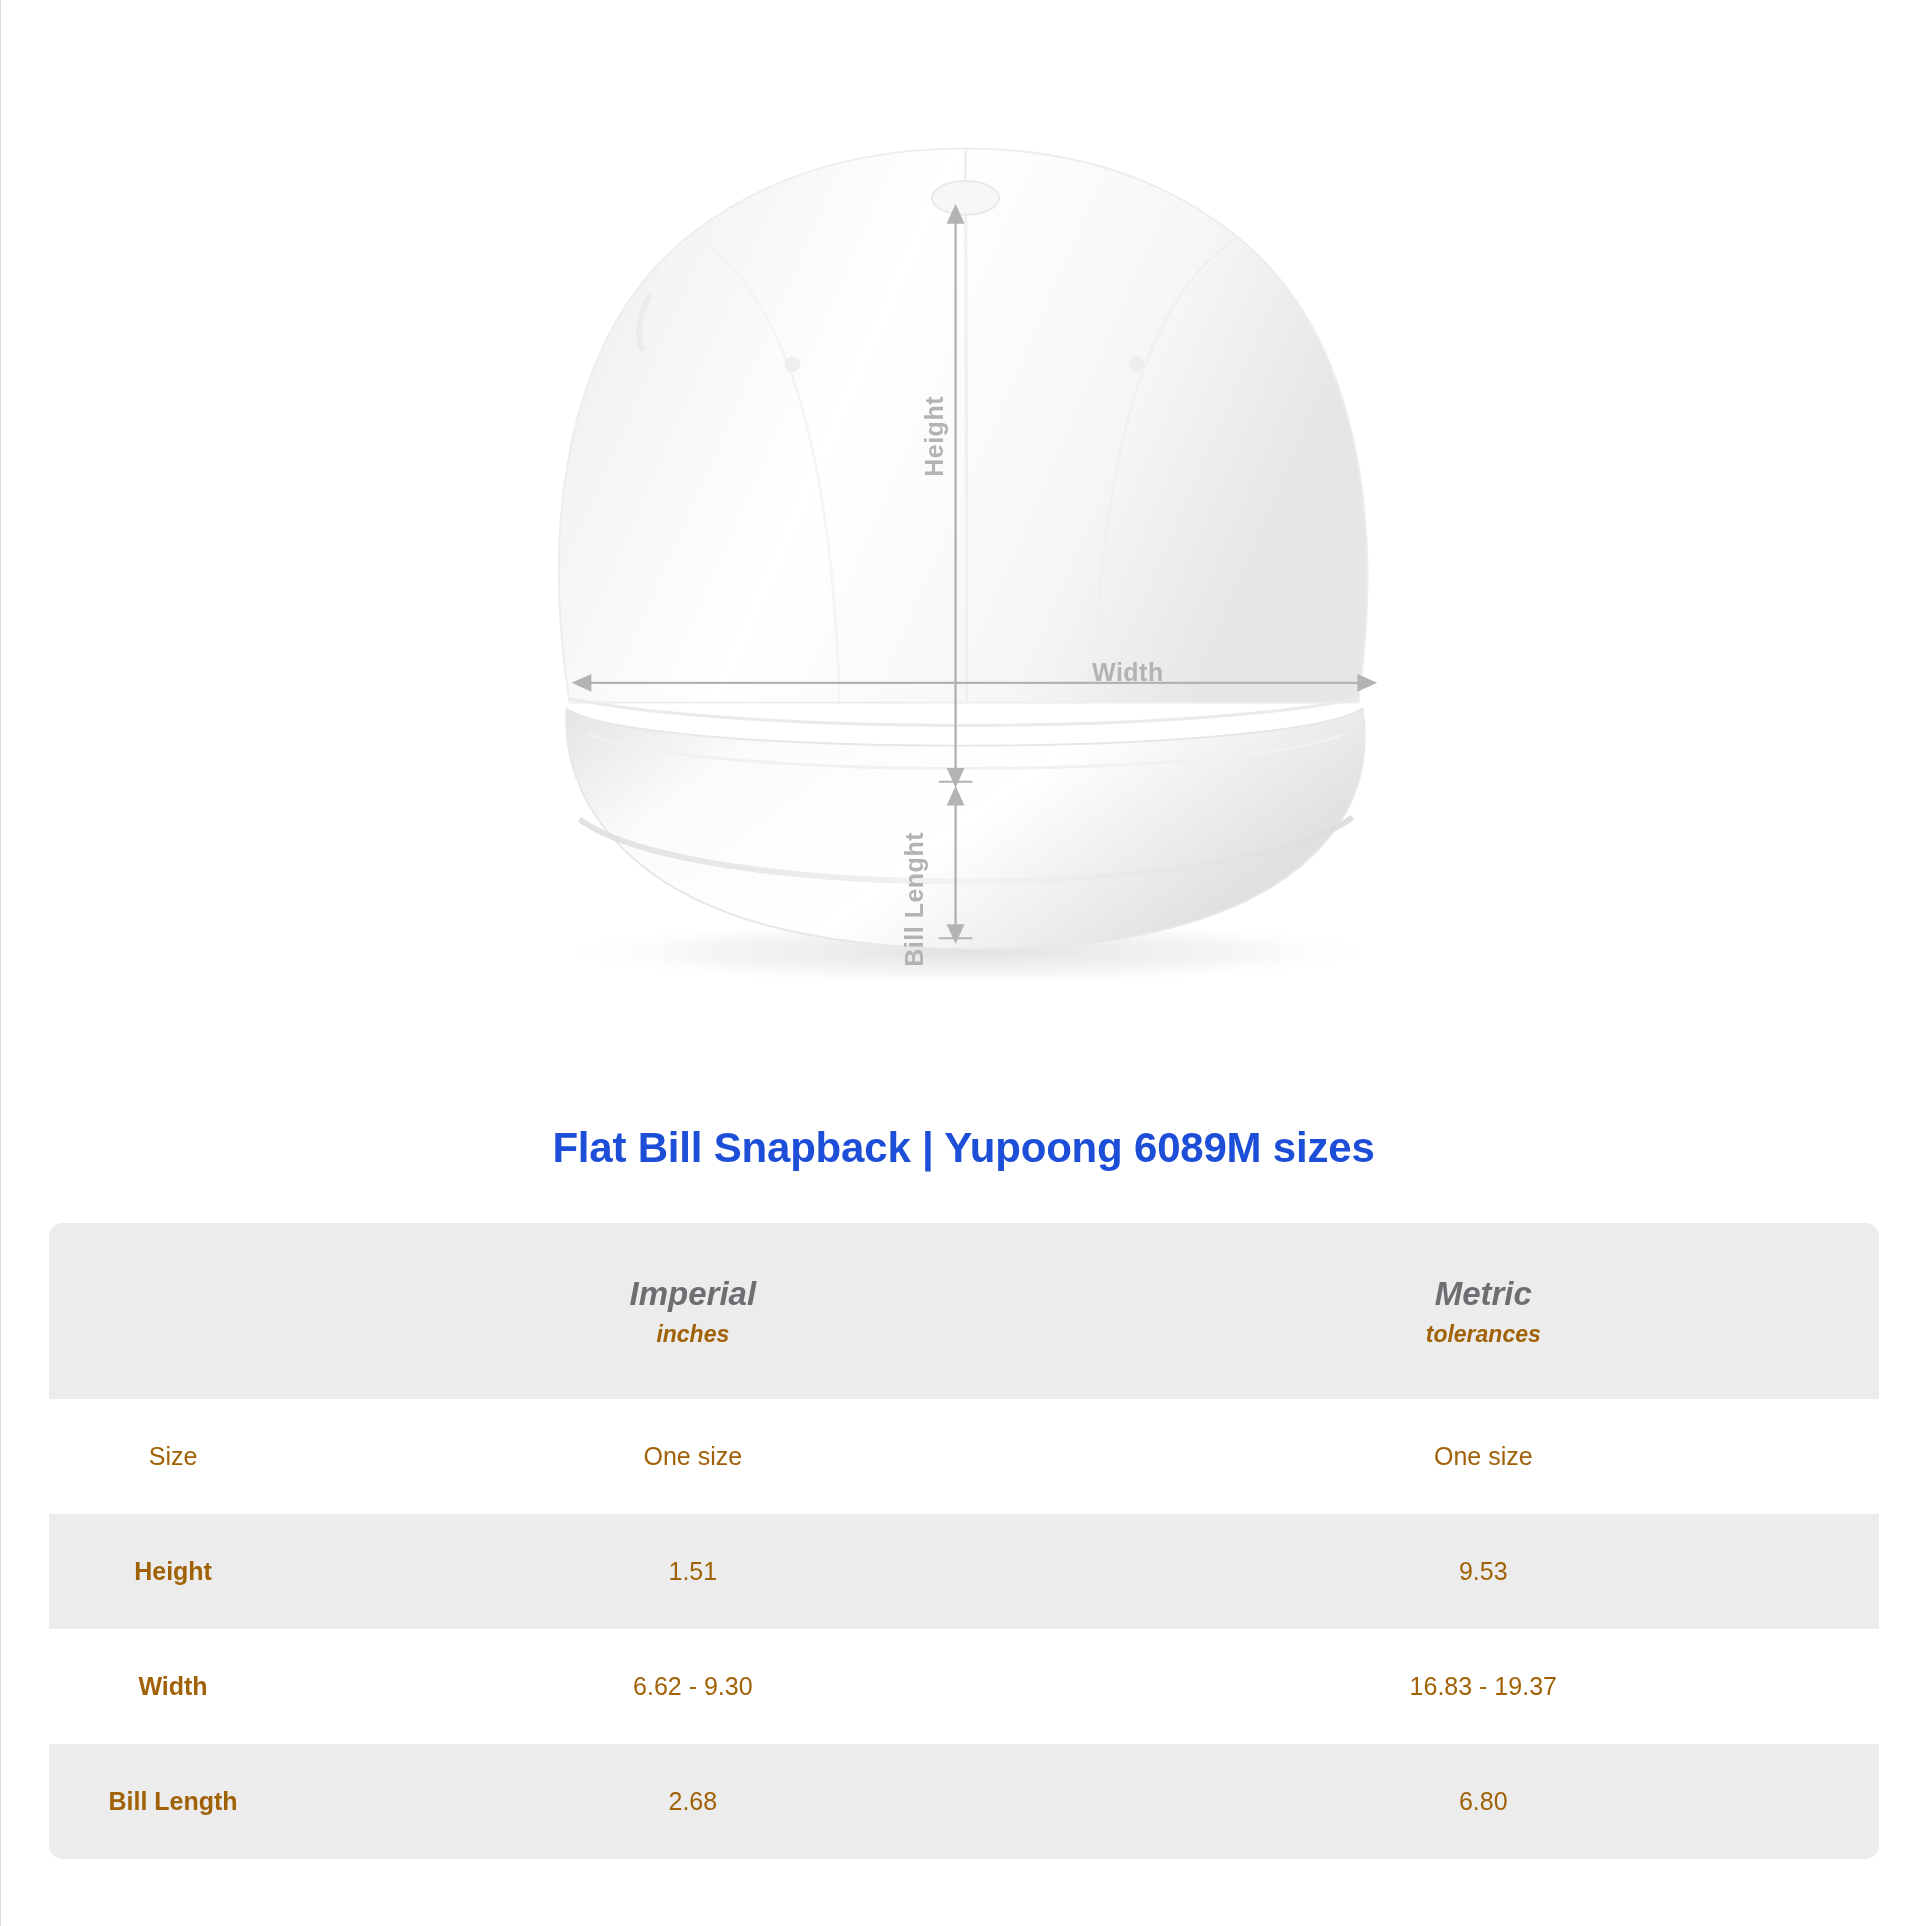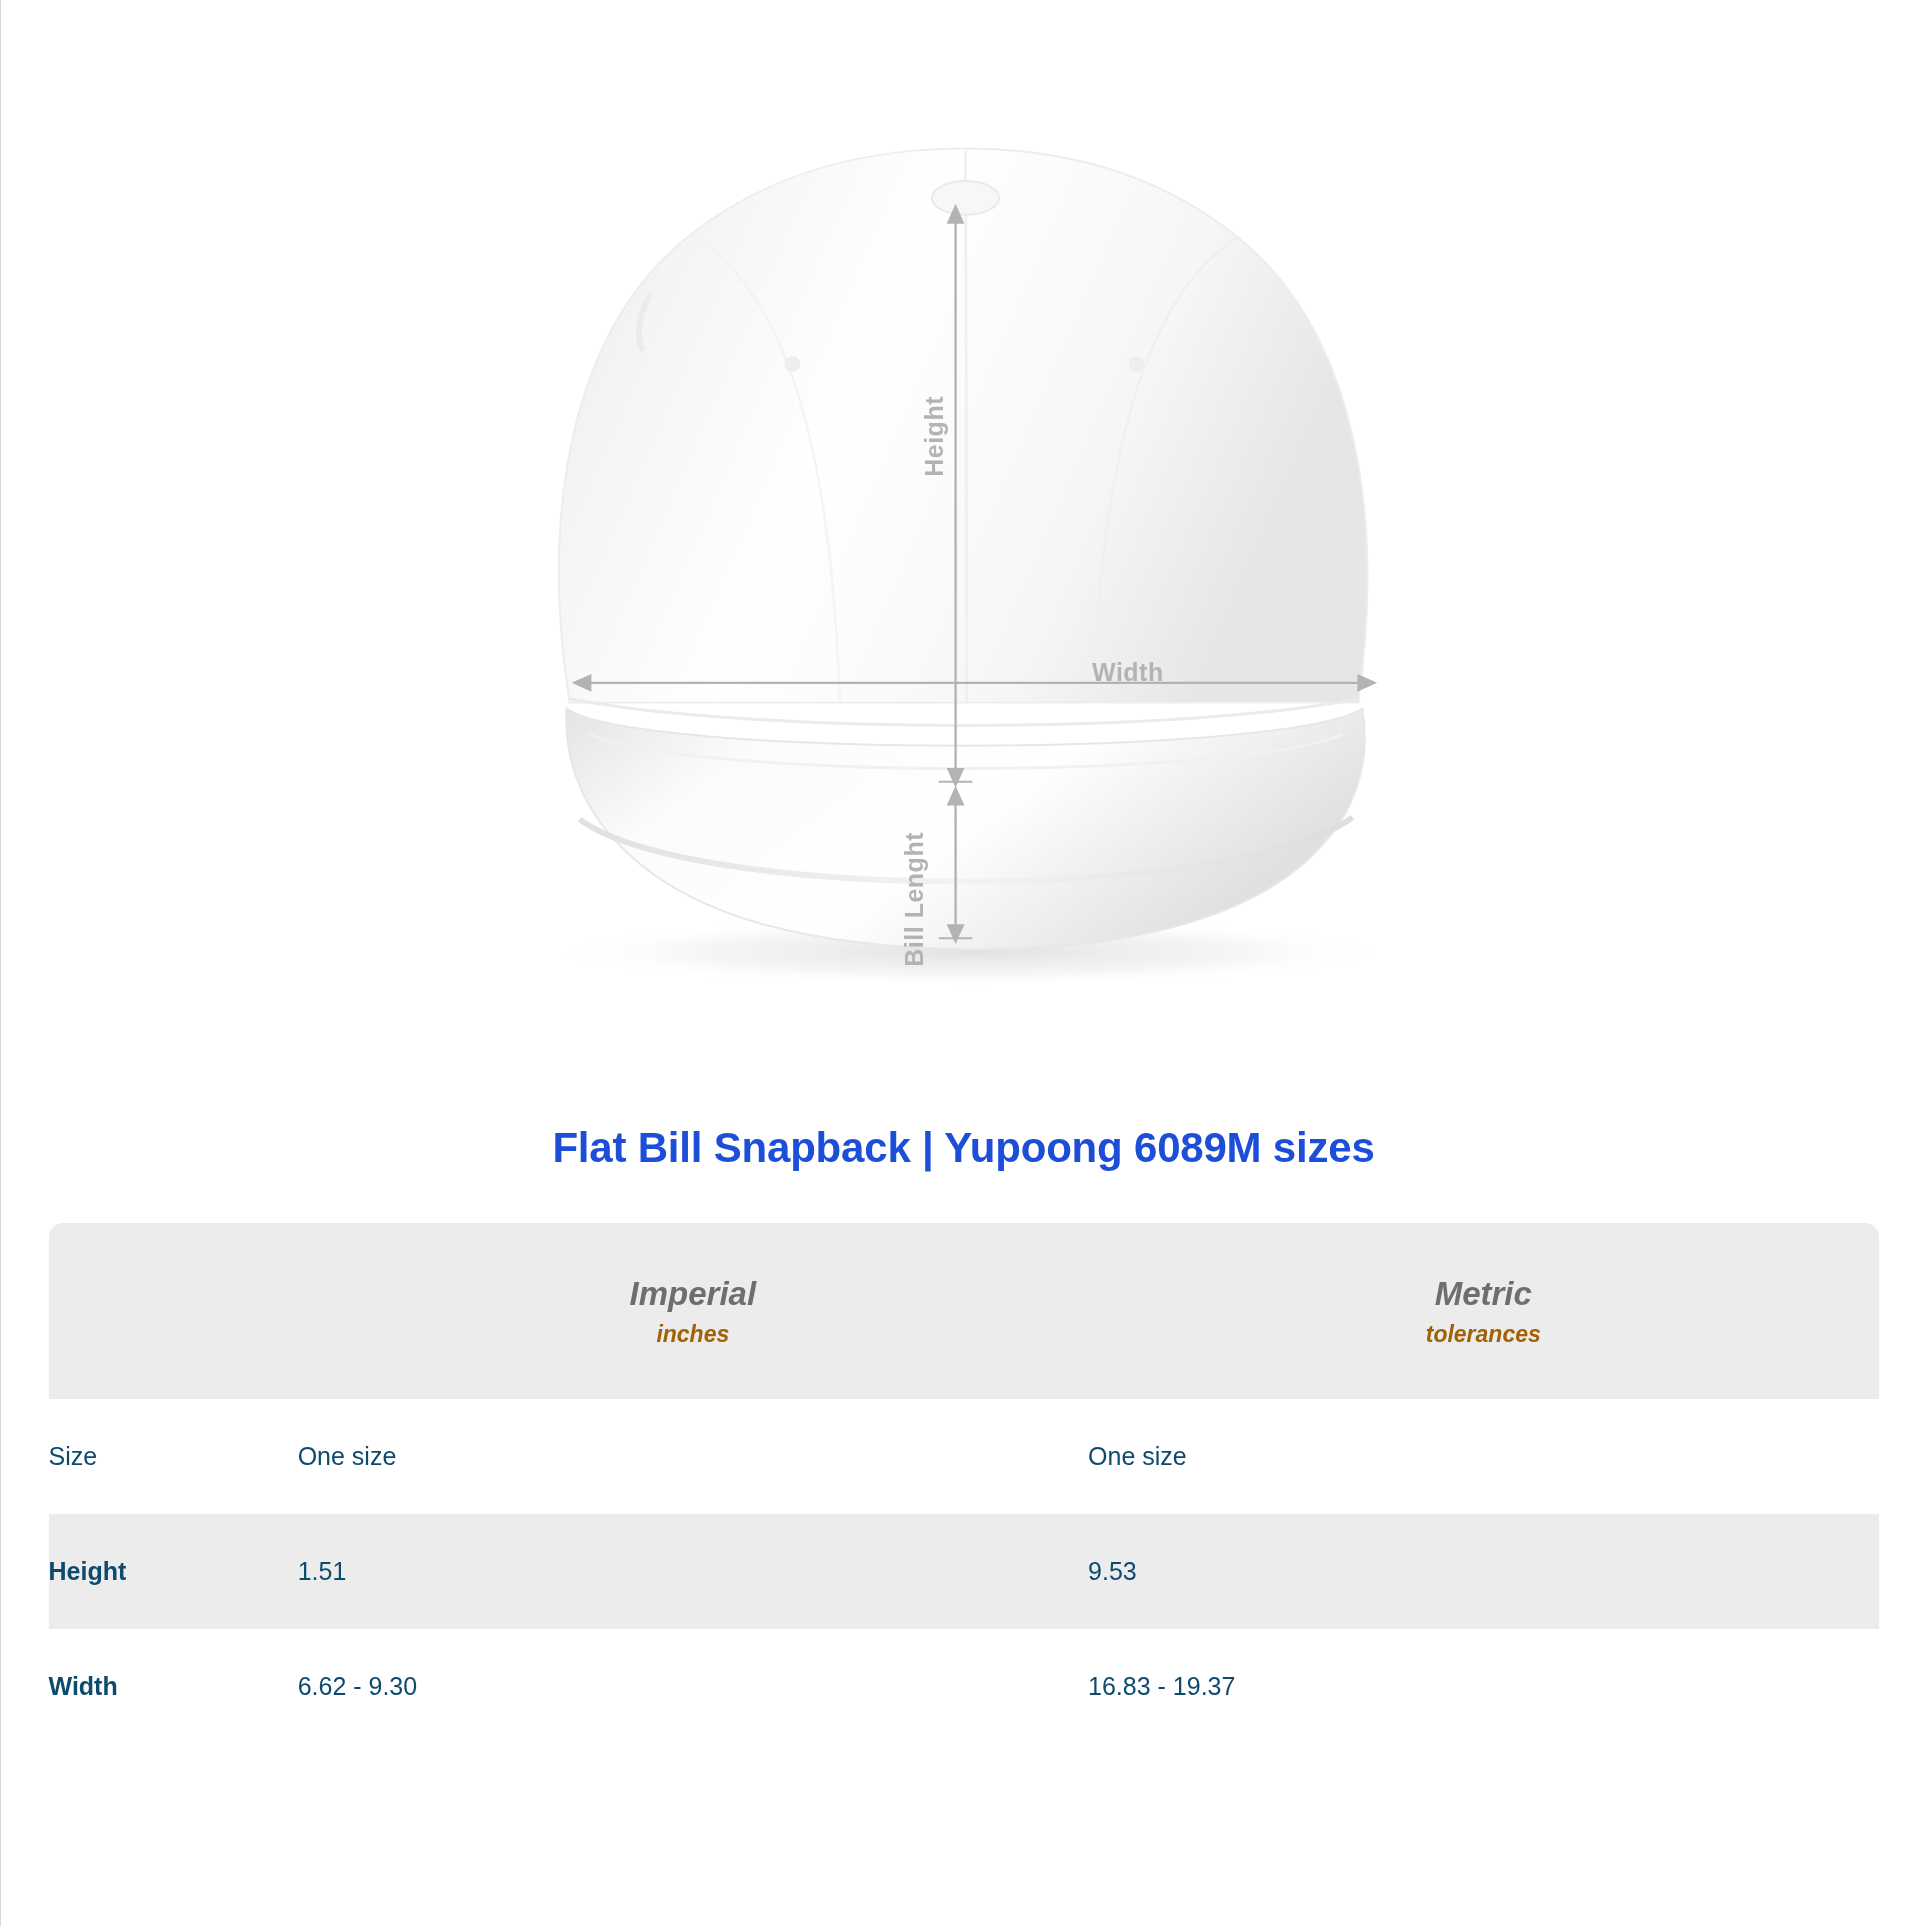--- a/index.html
+++ b/index.html
@@ -124,23 +124,23 @@
     font-size: 23px;
     font-style: italic;
     color: #a16207;
     display: block;
     margin-top: 8px;
   }
 
   .body-row td {
     height: 115px;
     vertical-align: middle;
-    text-align: left;
+    text-align: center;
     font-size: 25px;
-    color: #0c4a6e;
+    color: #a16207;
   }
   .body-row.alt td {
     background: #ececec;
   }
   .row-label {
     font-weight: bold;
     color: #58595b;
     font-size: 25px;
   }
   .row-label.plain {
@@ -302,18 +302,23 @@
         <tr class="body-row alt">
           <td class="row-label">Height</td>
           <td class="sep-left">1.51</td>
           <td class="sep-left">9.53</td>
         </tr>
         <tr class="body-row">
           <td class="row-label">Width</td>
           <td class="sep-left">6.62 - 9.30</td>
           <td class="sep-left">16.83 - 19.37</td>
         </tr>
+        <tr class="body-row alt last-row">
+          <td class="row-label">Bill Length</td>
+          <td class="sep-left">2.68</td>
+          <td class="sep-left">6.80</td>
+        </tr>
       </tbody>
     </table>
   </div>
 
 </div>
 
 
 </body></html>

